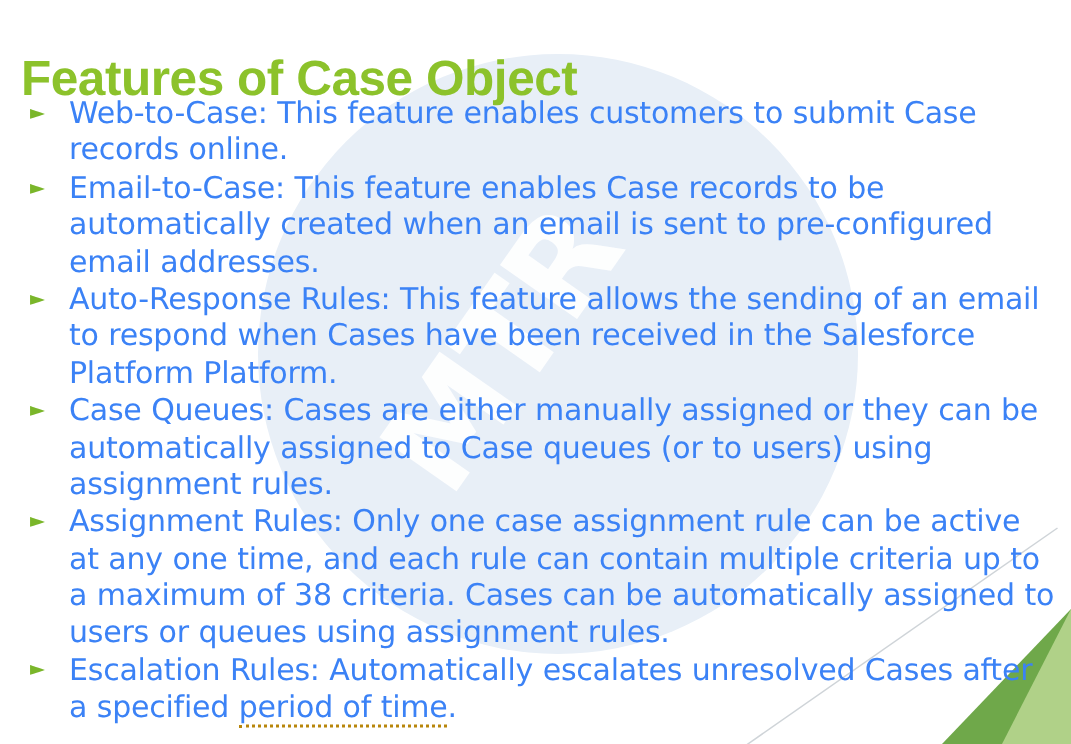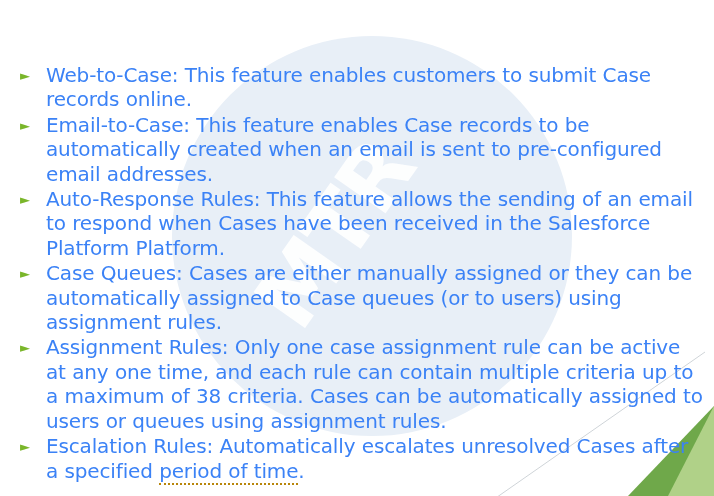--- a/index.html
+++ b/index.html
@@ -136,20 +136,21 @@
 
   <svg class="bg-diag-line" viewBox="0 0 230 150" preserveAspectRatio="none">
     <line x1="0" y1="150" x2="215" y2="0" stroke="#cfd4d8" stroke-width="1"></line>
   </svg>
 
   <svg class="corner-wedge" viewBox="0 0 120 90" preserveAspectRatio="none">
     <polygon points="120,0 120,90 34,90" fill="#6FA84A"></polygon>
     <polygon points="120,0 120,90 74,90" fill="#C6DF9E" opacity="0.75"></polygon>
   </svg>
 
+  <h1 class="title">Features of Case Object</h1>
 
   <ul class="bullets">
 
     <li class="bullet">
       <span class="bullet-marker">►</span>
       <span class="bullet-text">Web-to-Case: This feature enables customers to submit Case records online.</span>
     </li>
 
     <li class="bullet">
       <span class="bullet-marker">►</span>

